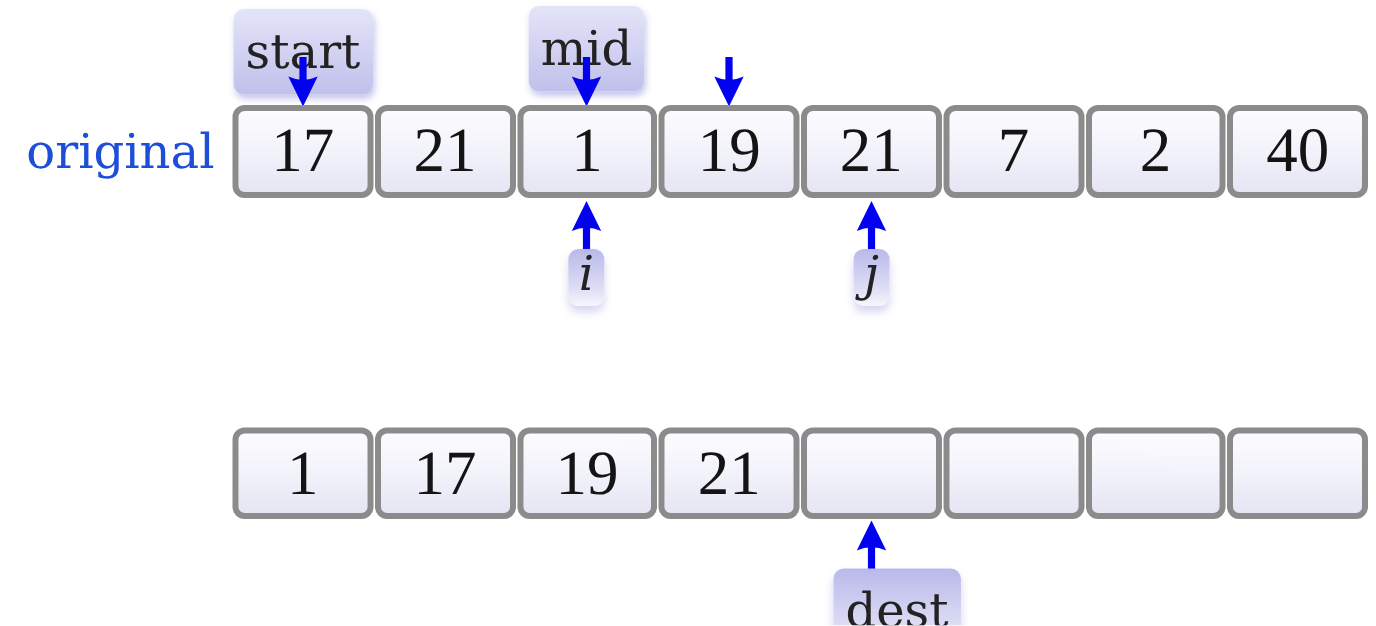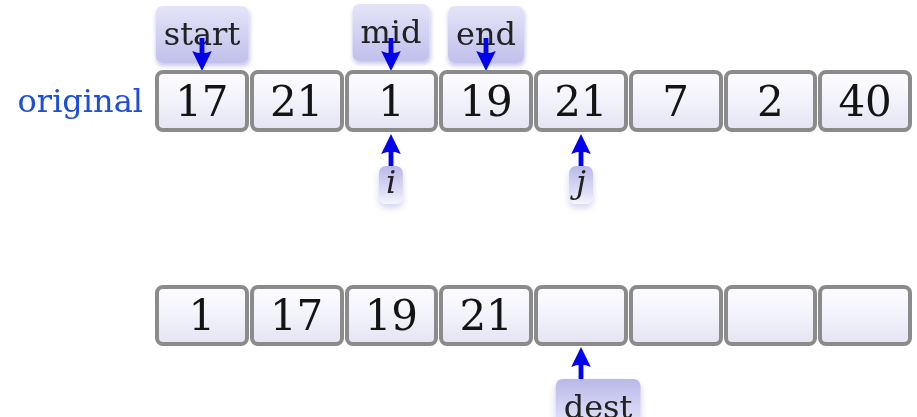--- a/index.html
+++ b/index.html
@@ -22,20 +22,21 @@
     color: #1d4ed8;
     white-space: nowrap;
   }
   .array {
     position: absolute;
     left: 155px;
     width: 757px;
     height: 61px;
     display: flex;
     gap: 1px;
+    font-family: Liberation Serif, serif;
   }
   .cell {
     flex: 1;
     box-sizing: border-box;
     border: 4px solid #8b8b8b;
     border-radius: 8px;
     background: linear-gradient(180deg, #fcfcff 0%, #f1f1fa 55%, #e5e5f4 100%);
     display: flex;
     align-items: center;
     justify-content: center;
@@ -69,21 +70,20 @@
   }
   .arrow.up { transform: rotate(180deg); }
 </style>
 </head>
 <body>
 
 <div class="canvas">
 
   <div class="badge top" style="left:202px; top:6px">start</div>
   <div class="badge top" style="left:391px; top:4px">mid</div>
-  <div class="badge top" style="left:486px; top:6px">end</div>
 
   <svg class="arrow" style="left:191px; top:38px" viewBox="0 0 22 33">
     <rect x="8.6" y="0" width="4.8" height="17" fill="#0202ee"></rect>
     <path d="M11 33 L1.2 13 Q11 17.5 20.8 13 Z" fill="#0202ee"></path>
   </svg>
   <svg class="arrow" style="left:380px; top:38px" viewBox="0 0 22 33">
     <rect x="8.6" y="0" width="4.8" height="17" fill="#0202ee"></rect>
     <path d="M11 33 L1.2 13 Q11 17.5 20.8 13 Z" fill="#0202ee"></path>
   </svg>
   <svg class="arrow" style="left:475px; top:38px" viewBox="0 0 22 33">

